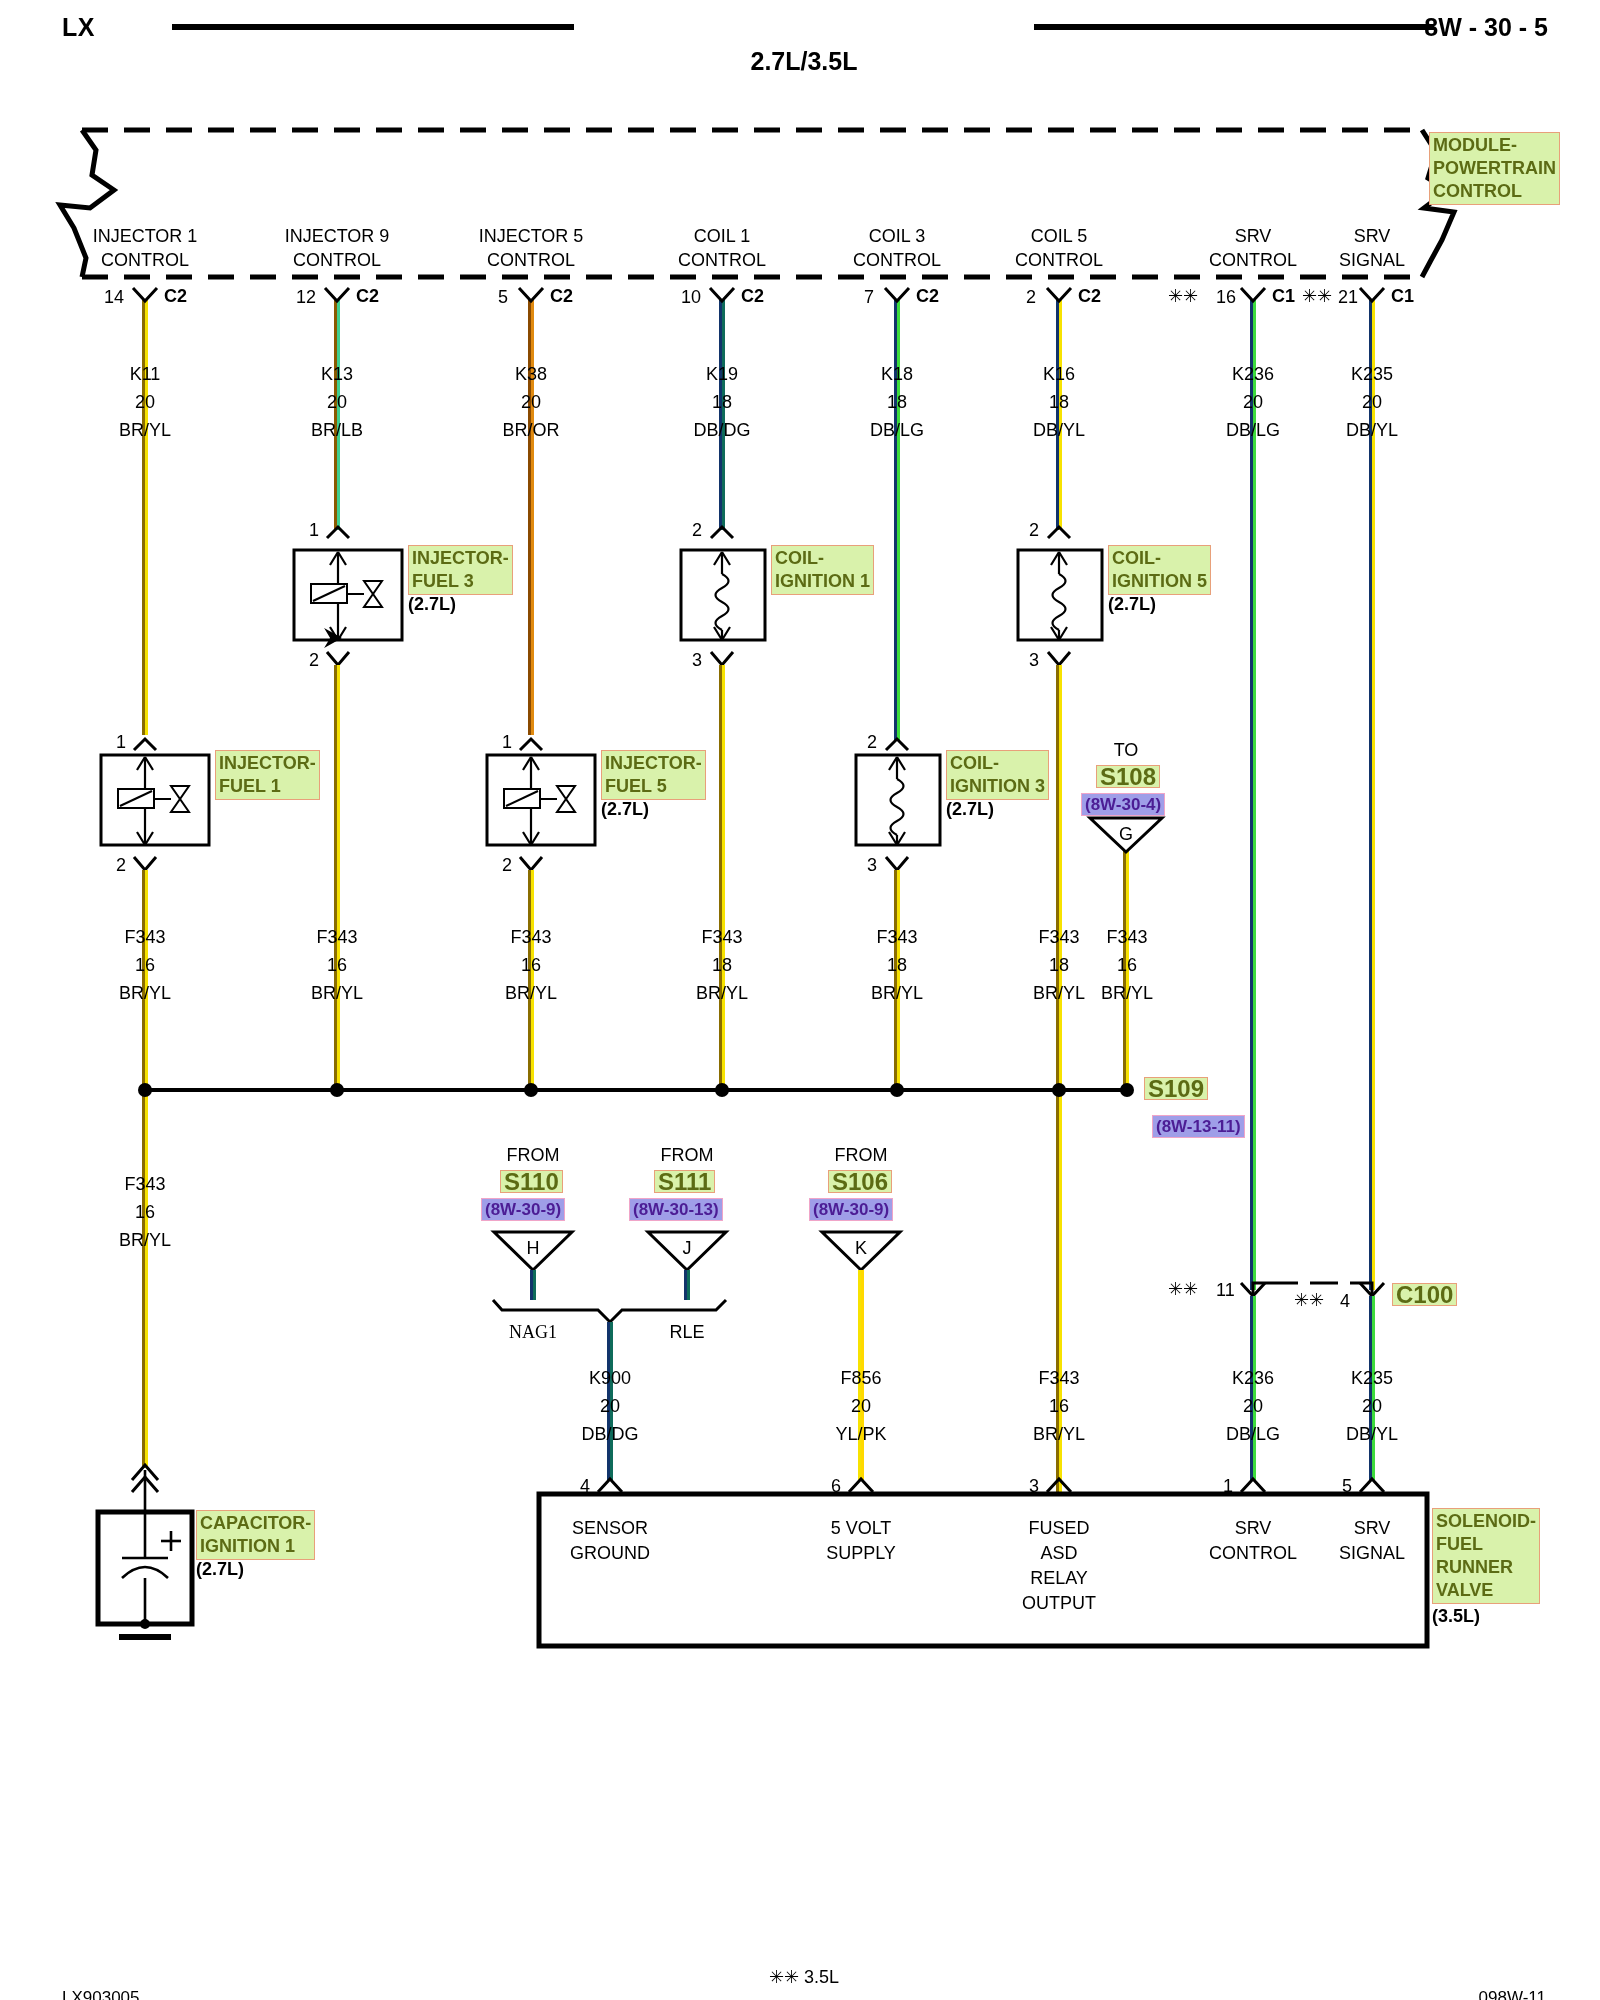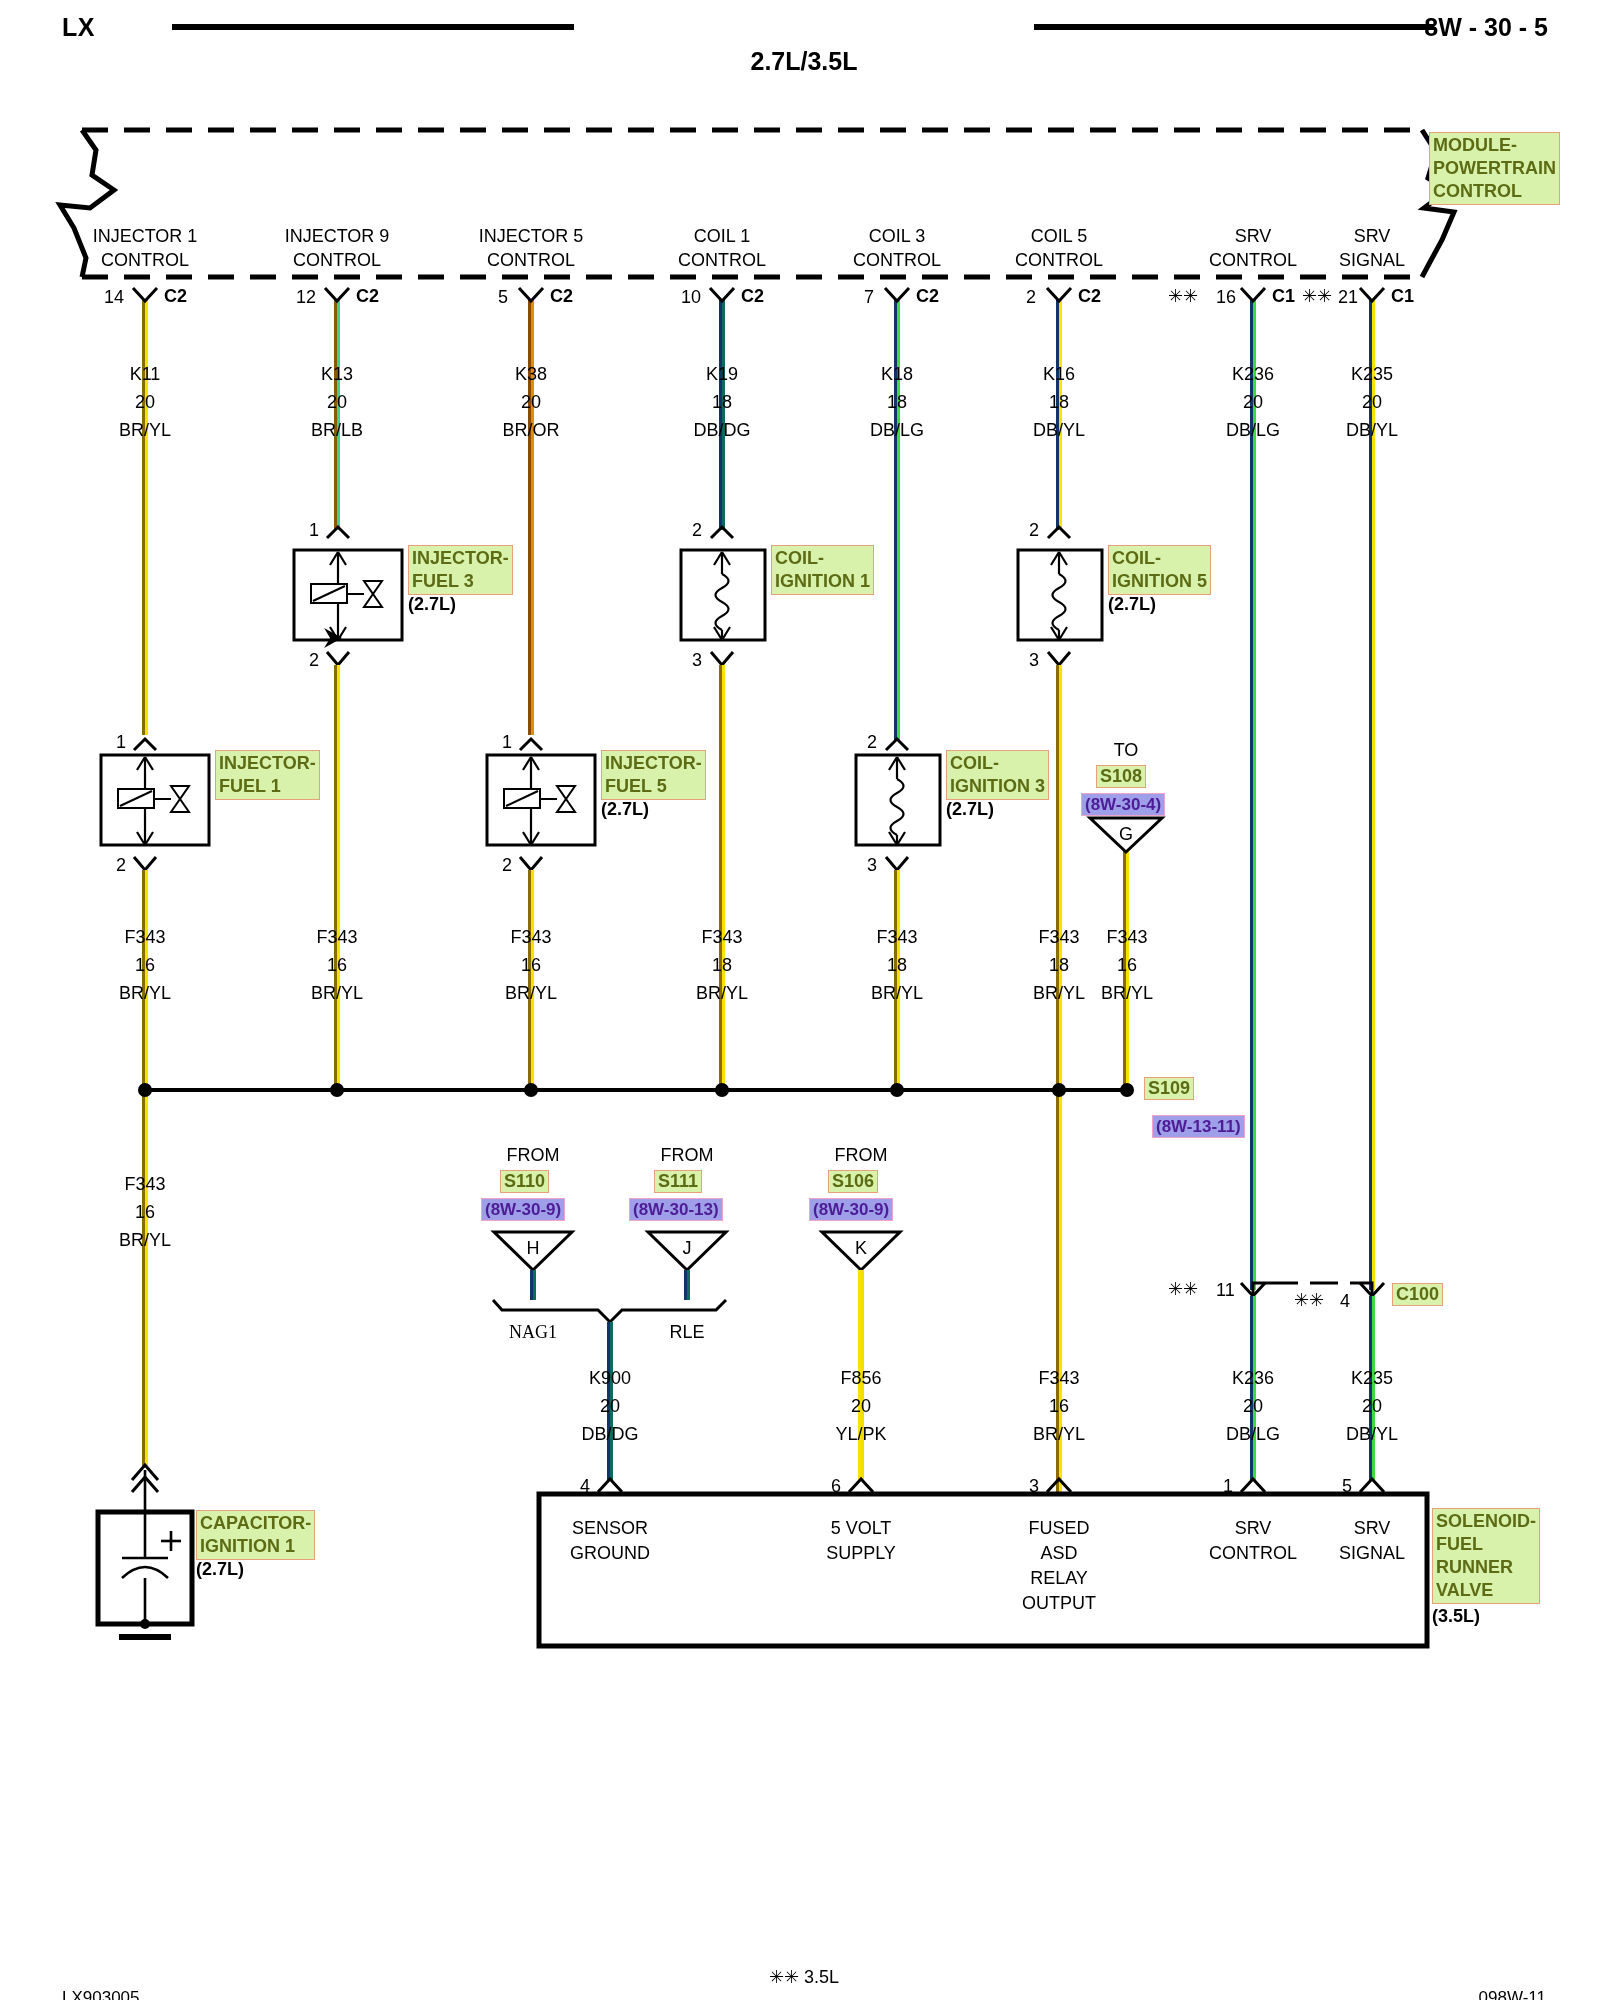--- a/index.html
+++ b/index.html
@@ -35,21 +35,21 @@
 
   
   .cmp{
     position:absolute;background:#d9f2ab;border:1px solid #e8a07a;
     color:#5c6b14;font-weight:bold;font-size:18px;line-height:23px;
     padding:1px 3px;white-space:nowrap;
   }
   
   .chip{
     position:absolute;background:#d9f2ab;border:1px solid #e8a07a;
-    color:#5c6b14;font-weight:bold;font-size:18px;line-height:21px;
+    color:#5c6b14;font-weight:bold;font-size:24px;line-height:21px;
     padding:0 3px;white-space:nowrap;
   }
   
   .ref{
     position:absolute;background:#9f9ee8;border:1px solid #f0a5c8;
     color:#4c1d95;font-weight:bold;font-size:17px;line-height:21px;
     padding:0 3px;white-space:nowrap;
   }
   .sub27{position:absolute;font-size:18px;font-weight:bold;white-space:nowrap;}
 </style>

